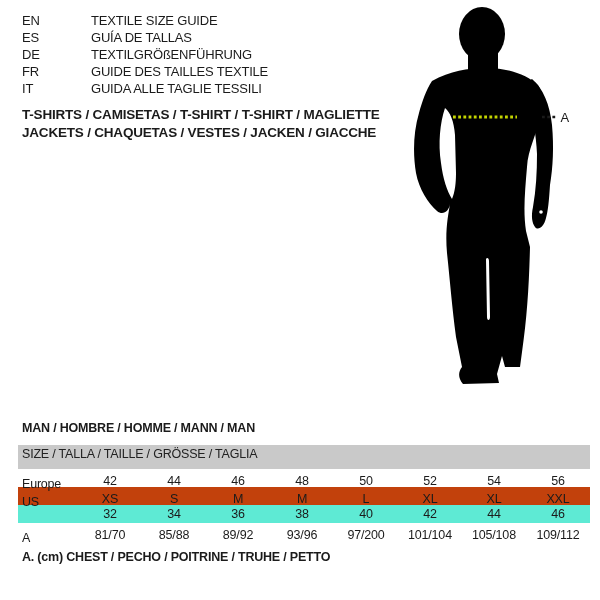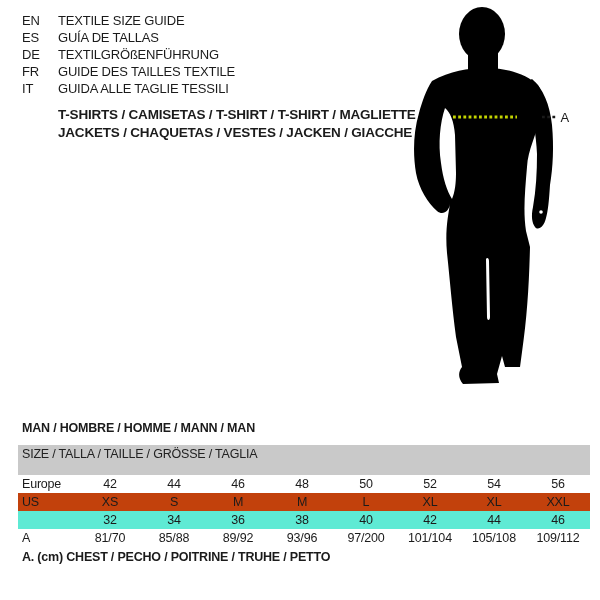--- a/index.html
+++ b/index.html
@@ -3,35 +3,35 @@
 <meta charset="utf-8">
 <style>
   html,body{margin:0;padding:0;}
   body{
     width:600px;height:600px;position:relative;background:#ffffff;
     font-family:"Liberation Sans","DejaVu Sans",sans-serif;
     color:#1b1b1b;letter-spacing:-0.2px;overflow:hidden;
   }
   
   .lang-list{position:absolute;left:22px;top:12px;}
-  .lang-row{display:flex;height:17px;line-height:17px;font-size:13px;font-weight:500;}
+  .lang-row{display:flex;height:17px;line-height:17px;font-size:13px;font-weight:500;gap:33px;}
   .lang-code{width:36px;flex:0 0 36px;}
   
   .cats{position:absolute;left:22px;top:106px;}
-  .cat-line{height:18px;line-height:18px;font-size:13.5px;font-weight:700;margin-left:36px;}
+  .cat-line{height:18px;line-height:18px;font-size:13.5px;font-weight:700;}
   
   .figure-wrap{position:absolute;left:395px;top:5px;width:180px;height:390px;}
   .figure-wrap svg{display:block;}
   
   .man-title{position:absolute;left:22px;top:419px;font-size:12.5px;font-weight:700;height:18px;line-height:18px;}
   
   .size-table{position:absolute;left:18px;top:445px;width:572px;font-size:12.5px;}
-  .thead{height:30px;line-height:18px;background:#c9c9c9;padding-left:4px;color:#222;}
+  .thead{height:24px;line-height:18px;background:#c9c9c9;padding-left:4px;color:#222;}
   .trow{display:grid;grid-template-columns:60px repeat(8,1fr);height:18px;line-height:18px;align-items:center;}
-  .trow .rlabel{padding-left:4px;}
+  .trow .rlabel{padding-left:4px;margin-top:6px;}
   .trow .cell{text-align:center;}
   .row-light{background:#c2410c;}
   .row-shaded{background:#5eead4;}
   
   .footnote{position:absolute;left:22px;top:548px;font-size:12.5px;font-weight:700;height:18px;line-height:18px;}
 </style>
 </head>
 <body>
 
 <div class="lang-list">

